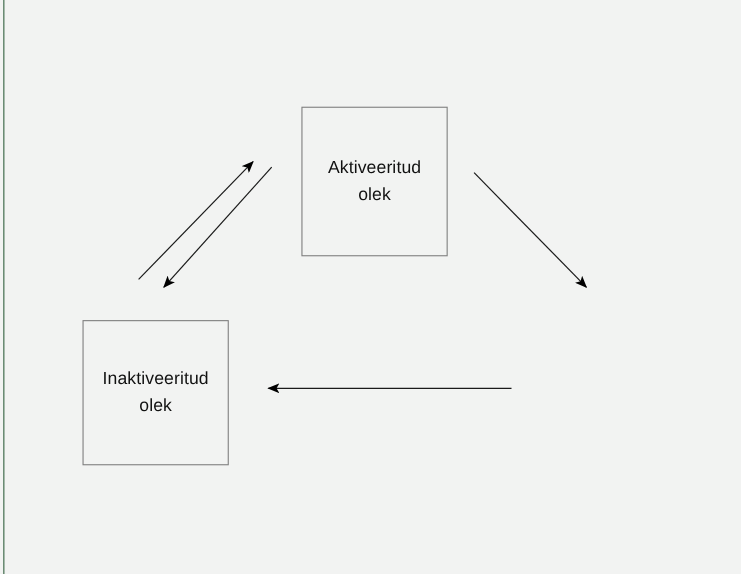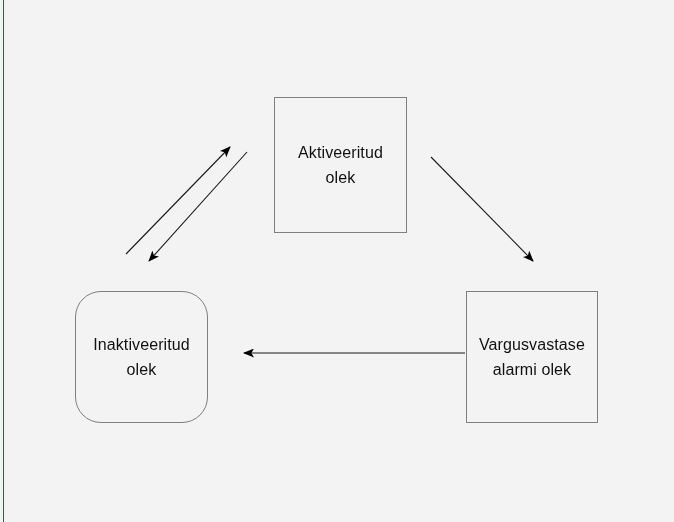--- a/index.html
+++ b/index.html
@@ -44,21 +44,21 @@
   }
   .state-label {
     font-size: 16px;
     line-height: 25px;
     color: #111111;
     letter-spacing: 0.1px;
     white-space: pre-line;
     padding: 0 4px;
   }
   #box-activated  { left: 274px; top: 97px;  width: 133px; height: 136px; }
-  #box-deactivated{ left: 75px;  top: 291px; width: 133px; height: 132px; border-radius: 26px; }
+  #box-deactivated{ left: 75px;  top: 291px; width: 133px; height: 132px; }
   #box-alarm      { left: 466px; top: 291px; width: 132px; height: 132px; }
 </style>
 </head>
 <body>
 
 <div id="canvas">
 
   <div id="edge-rule"></div>
 
   <svg id="svg-layer" viewBox="0 0 674 522" xmlns="http://www.w3.org/2000/svg">
@@ -88,18 +88,14 @@
   <div class="state-box" id="box-activated">
     <div class="state-label">Aktiveeritud
 olek</div>
   </div>
 
   <div class="state-box" id="box-deactivated">
     <div class="state-label">Inaktiveeritud
 olek</div>
   </div>
 
-  <div class="state-box" id="box-alarm">
-    <div class="state-label">Vargusvastase
-alarmi olek</div>
-  </div>
 
 </div>
 
 </body></html>

